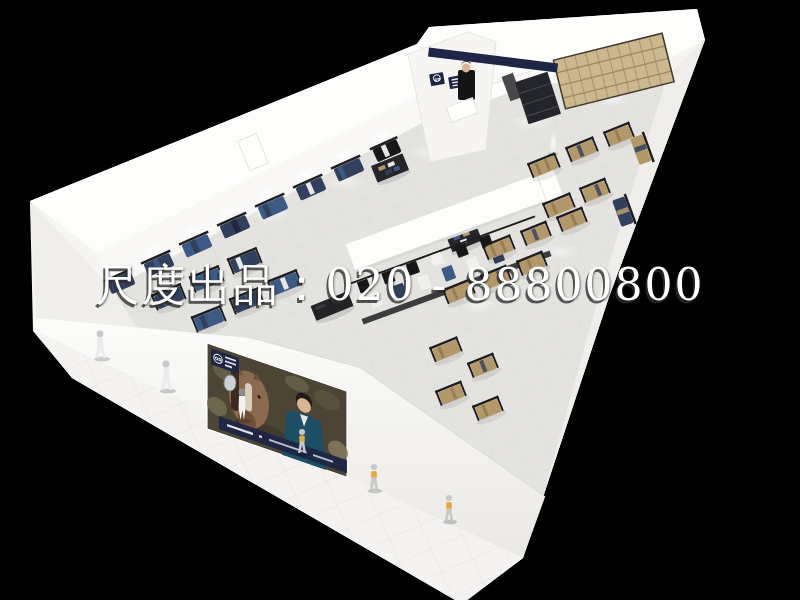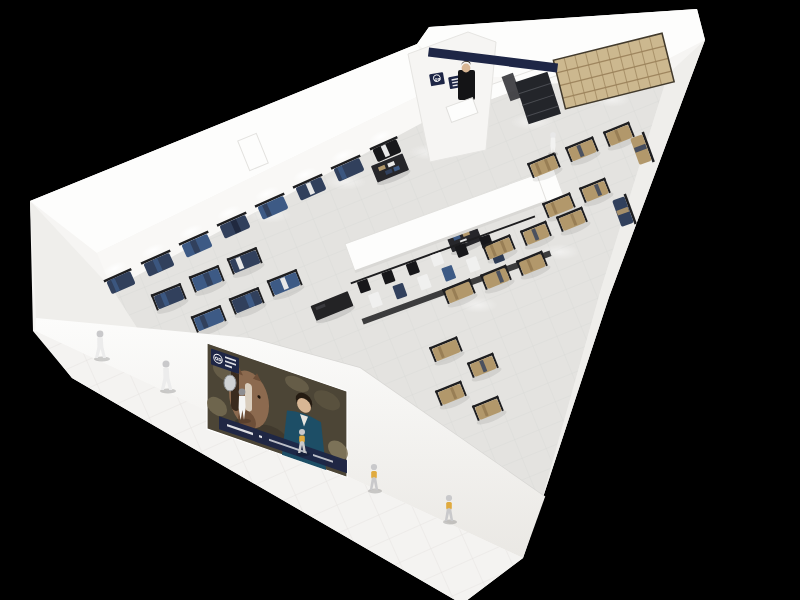--- a/index.html
+++ b/index.html
@@ -498,13 +498,14 @@
     </g>
     <g transform="translate(449,509)">
       <ellipse cx="1" cy="13" rx="7" ry="2.4" fill="#000" opacity=".18"></ellipse>
       <circle cx="0" cy="-11" r="3.1" class="f-silver"></circle>
       <rect class="f-kid" x="-2.8" y="-7" width="5.6" height="7.5" rx="1.5"></rect>
       <path d="M-2.2,0 L0,-1 L2.2,0 L4.2,12 L1.8,12 L0,4 L-1.8,12 L-4.2,12 Z" class="f-silver"></path>
     </g>
   </g>
 </svg>
 
+<div class="watermark">尺度出品：020 - 88800800</div>
 </div>
 
 </body></html>

